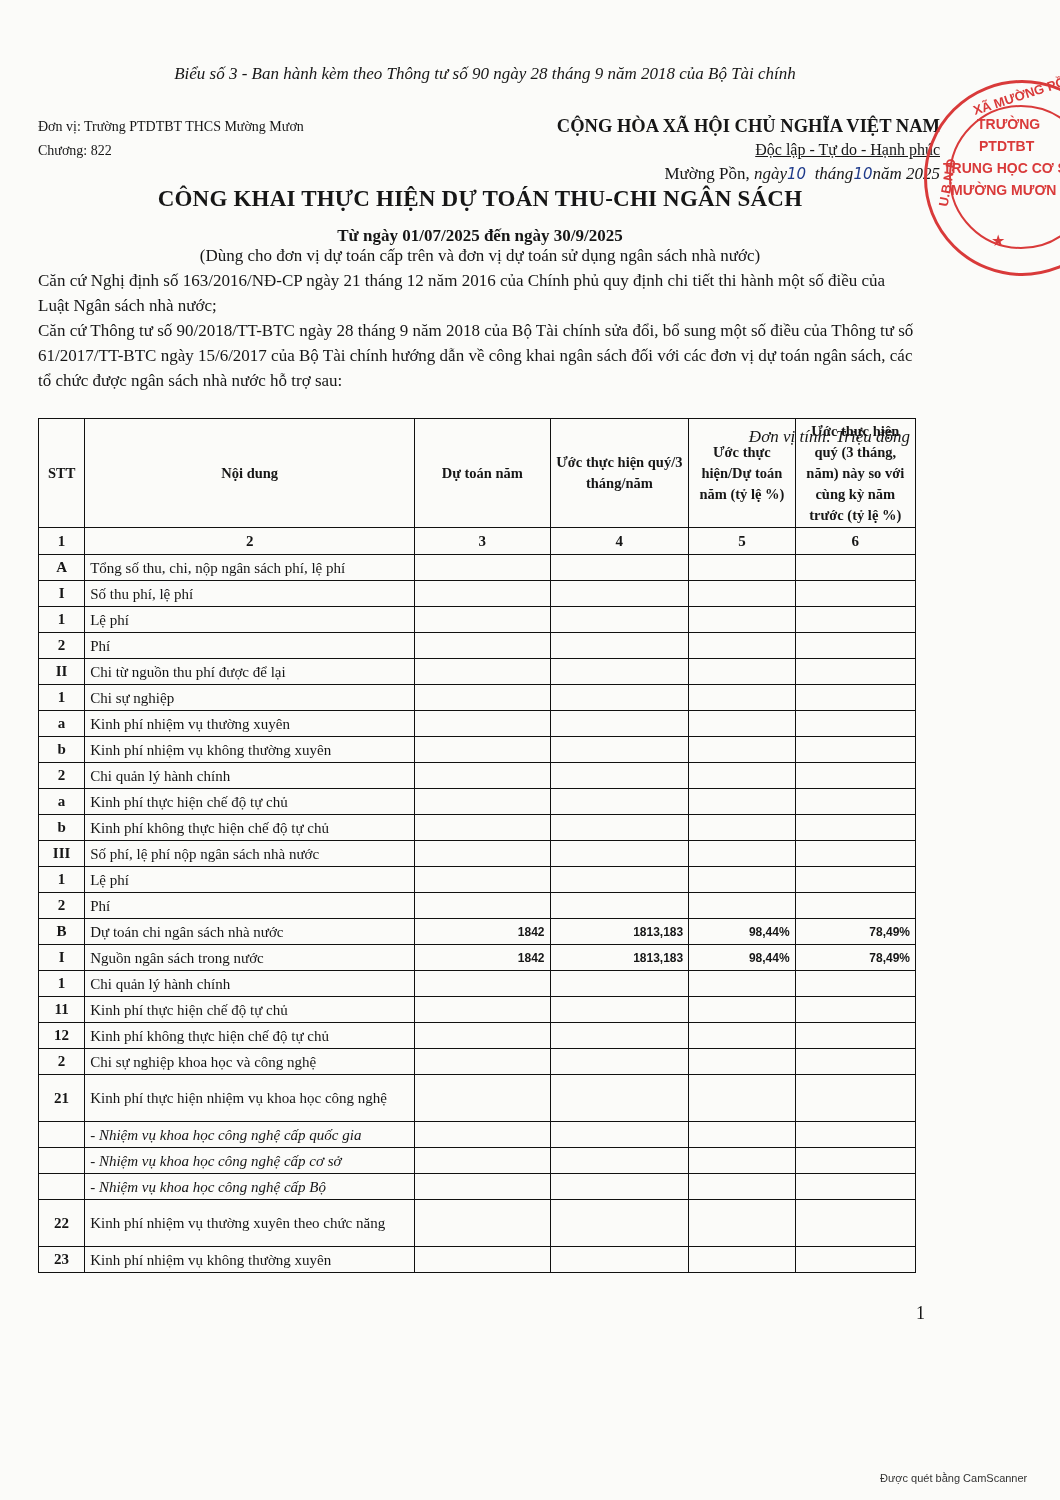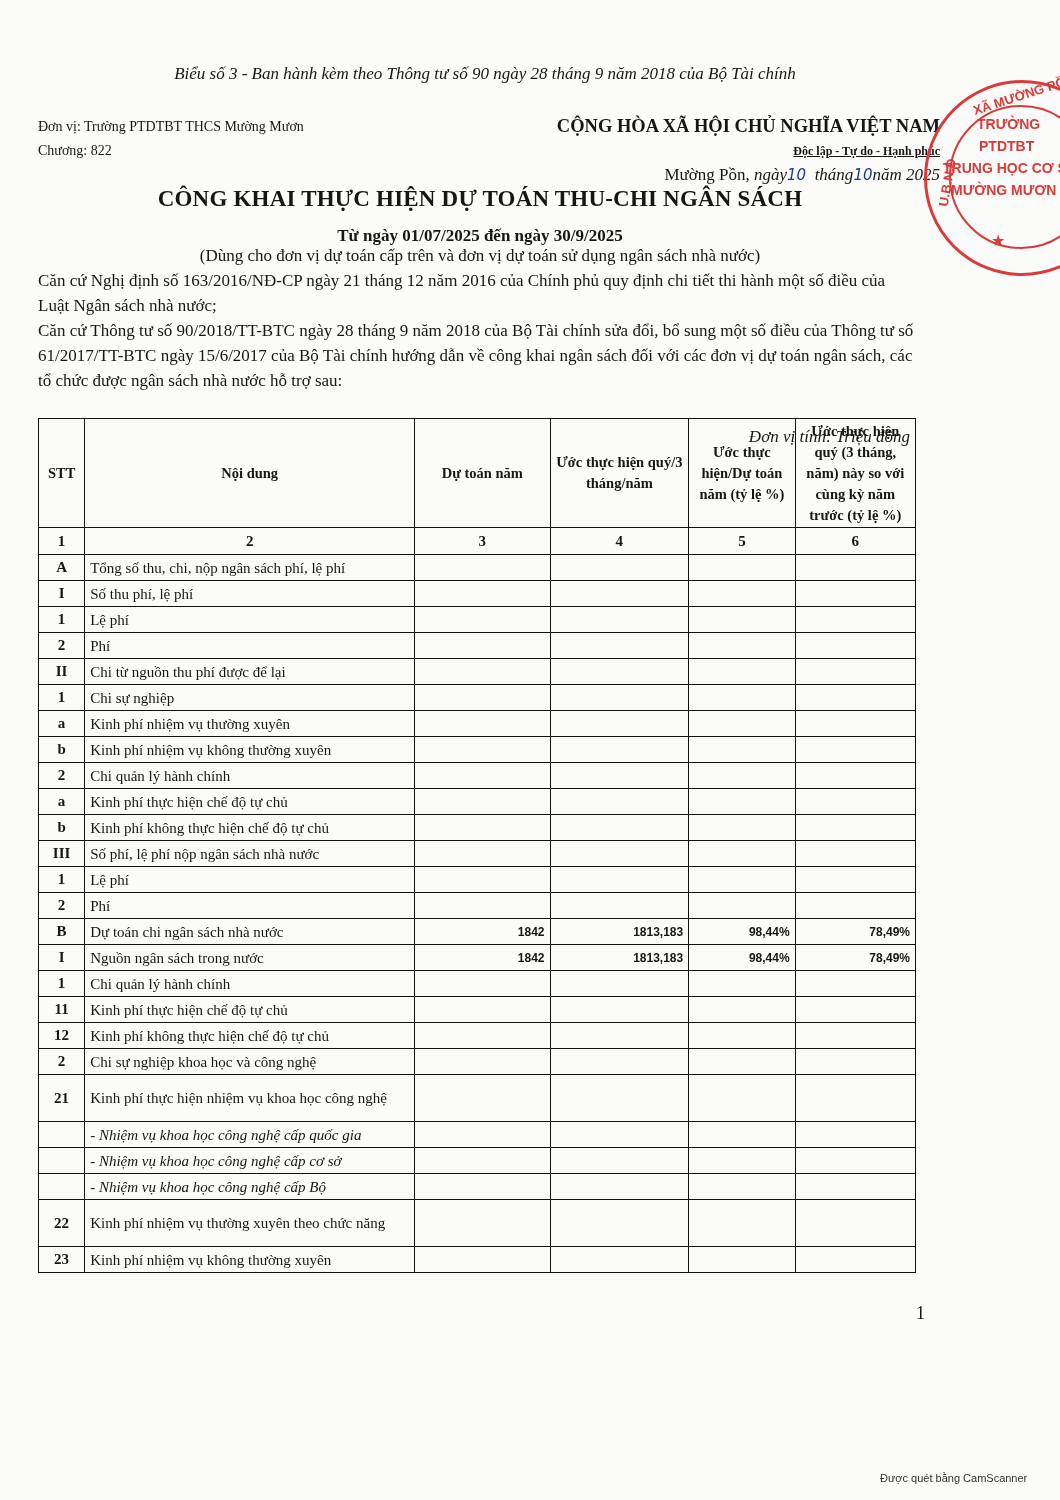--- a/index.html
+++ b/index.html
@@ -10,21 +10,21 @@
     color: #161616;
   }
   .abs { position: absolute; }
   .form-ref {
     left: 0; width: 970px; top: 64px; text-align: center;
     font-style: italic; font-size: 17px;
   }
   .unit-block { left: 38px; top: 115px; font-size: 14px; line-height: 24px; }
   .nation-block { left: 470px; width: 470px; top: 114px; text-align: right; line-height: 24px; }
   .nation-title { font-weight: bold; font-size: 18.5px; }
-  .motto { font-weight: bold; font-size: 12px; text-decoration: underline; }
+  .motto { font-weight: normal; font-size: 16px; text-decoration: underline; }
   .place-date { font-size: 17px; }
   .place-date i { font-style: italic; }
   .hw { color: #1e3a8a; font-family: "DejaVu Sans", sans-serif; font-style: italic; font-size: 15px; }
   .main-title {
     left: 0; width: 960px; top: 186px; text-align: center;
     font-weight: bold; font-size: 23px; letter-spacing: 0.2px;
   }
   .period { left: 0; width: 960px; top: 226px; text-align: center; font-weight: bold; font-size: 17px; }
   .usage { left: 0; width: 960px; top: 246px; text-align: center; font-size: 17px; }
   .basis { left: 38px; width: 880px; top: 268px; font-size: 17px; line-height: 25px; }

